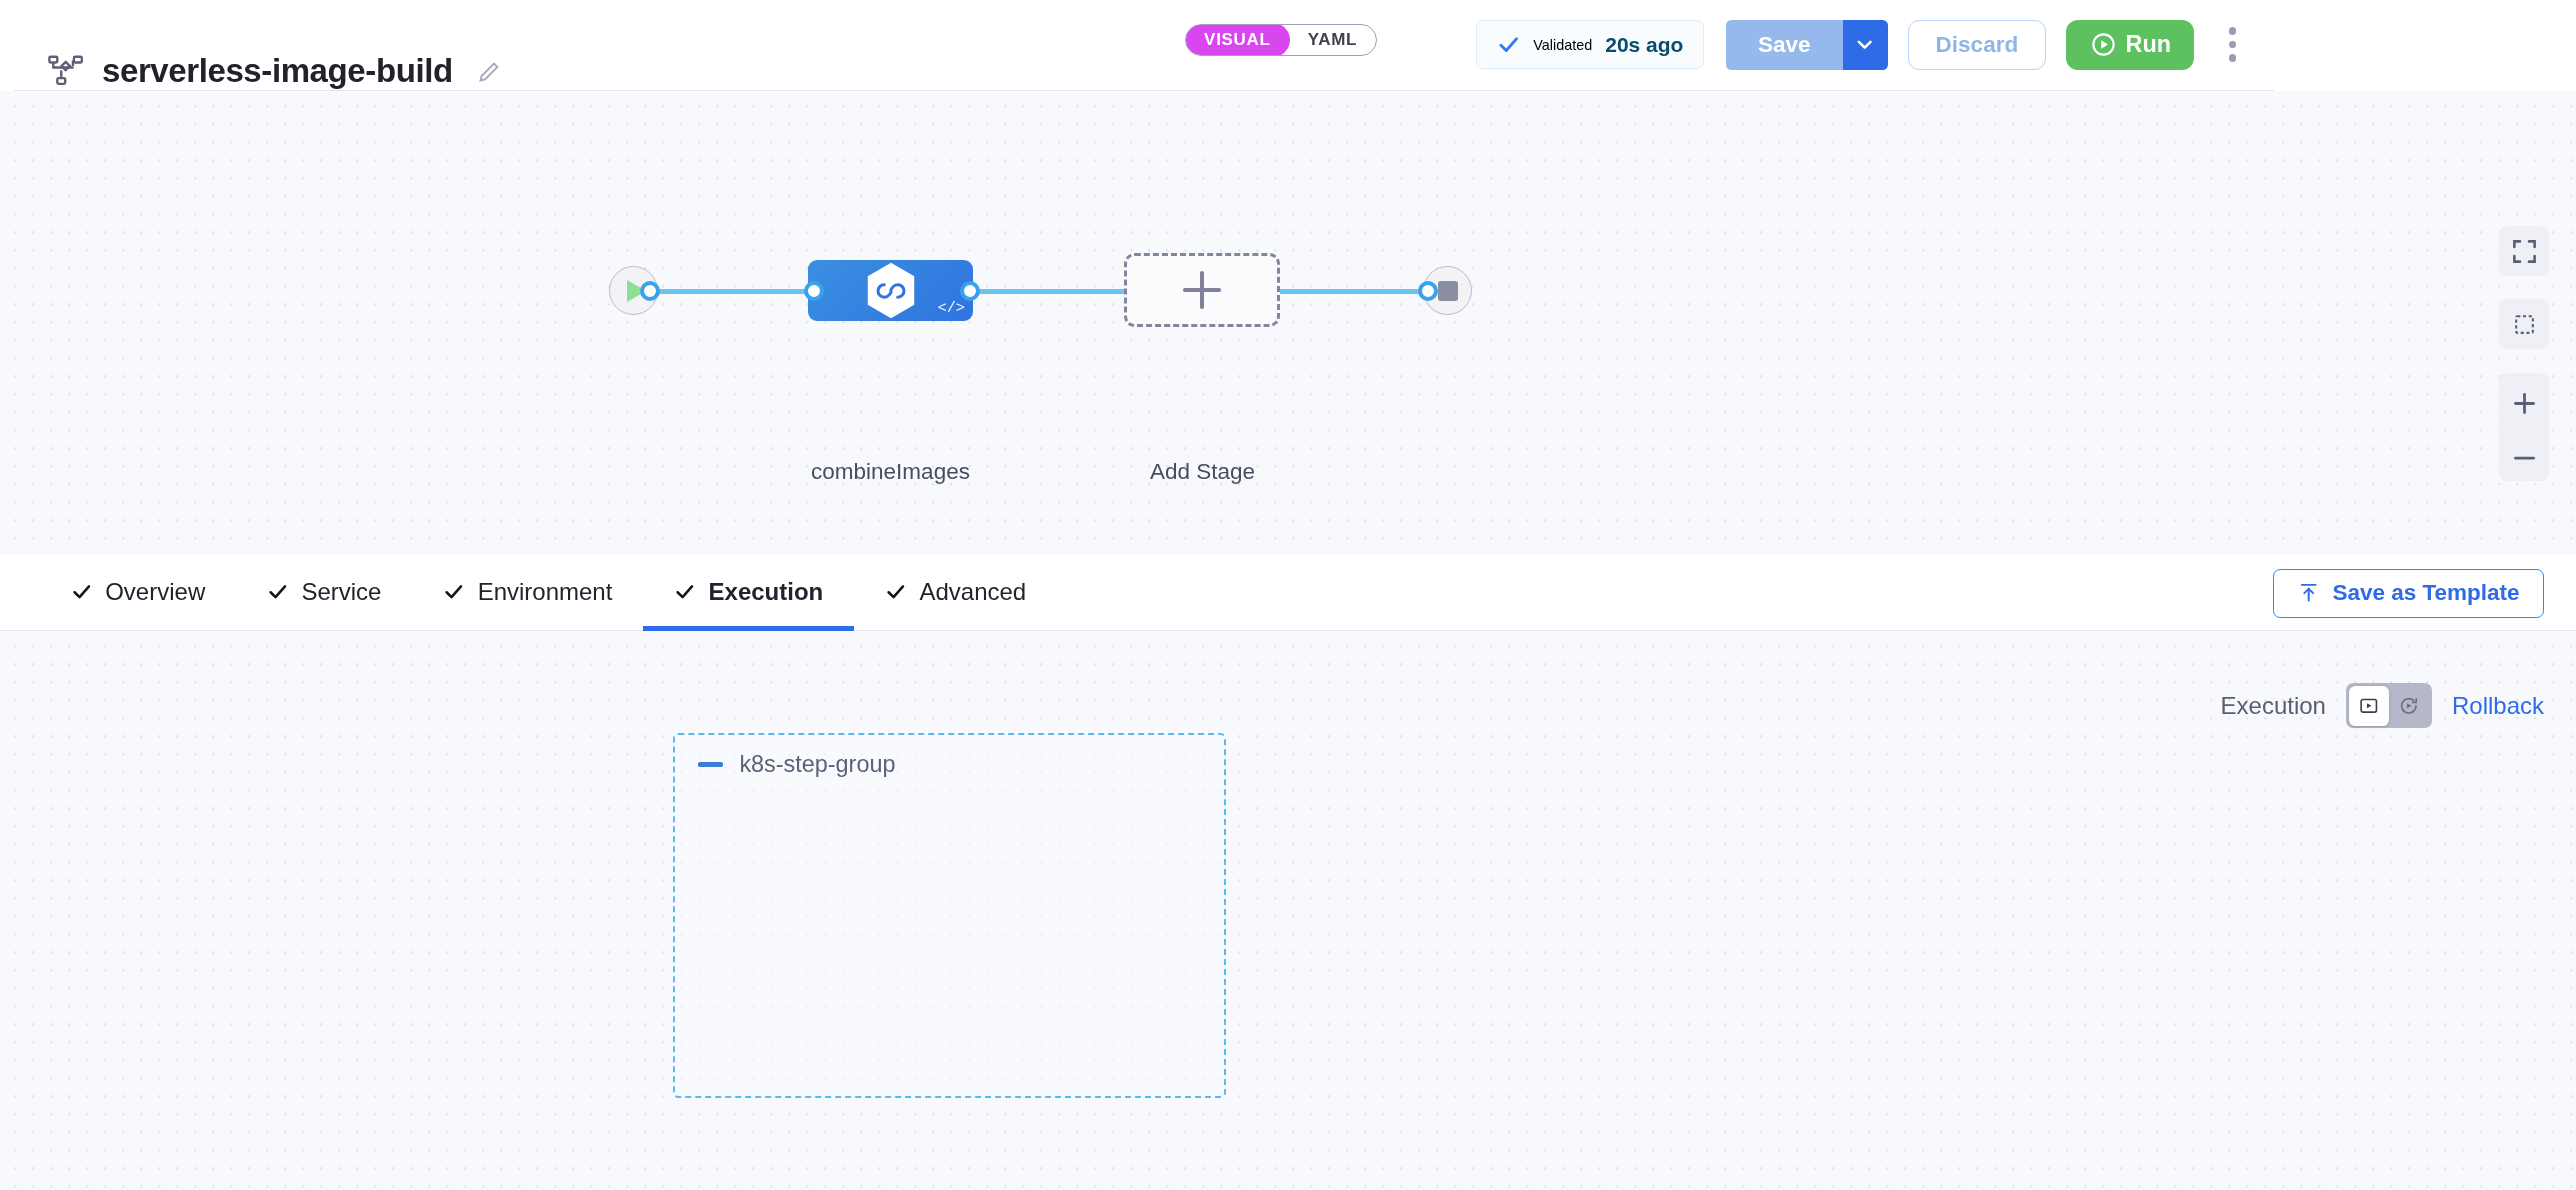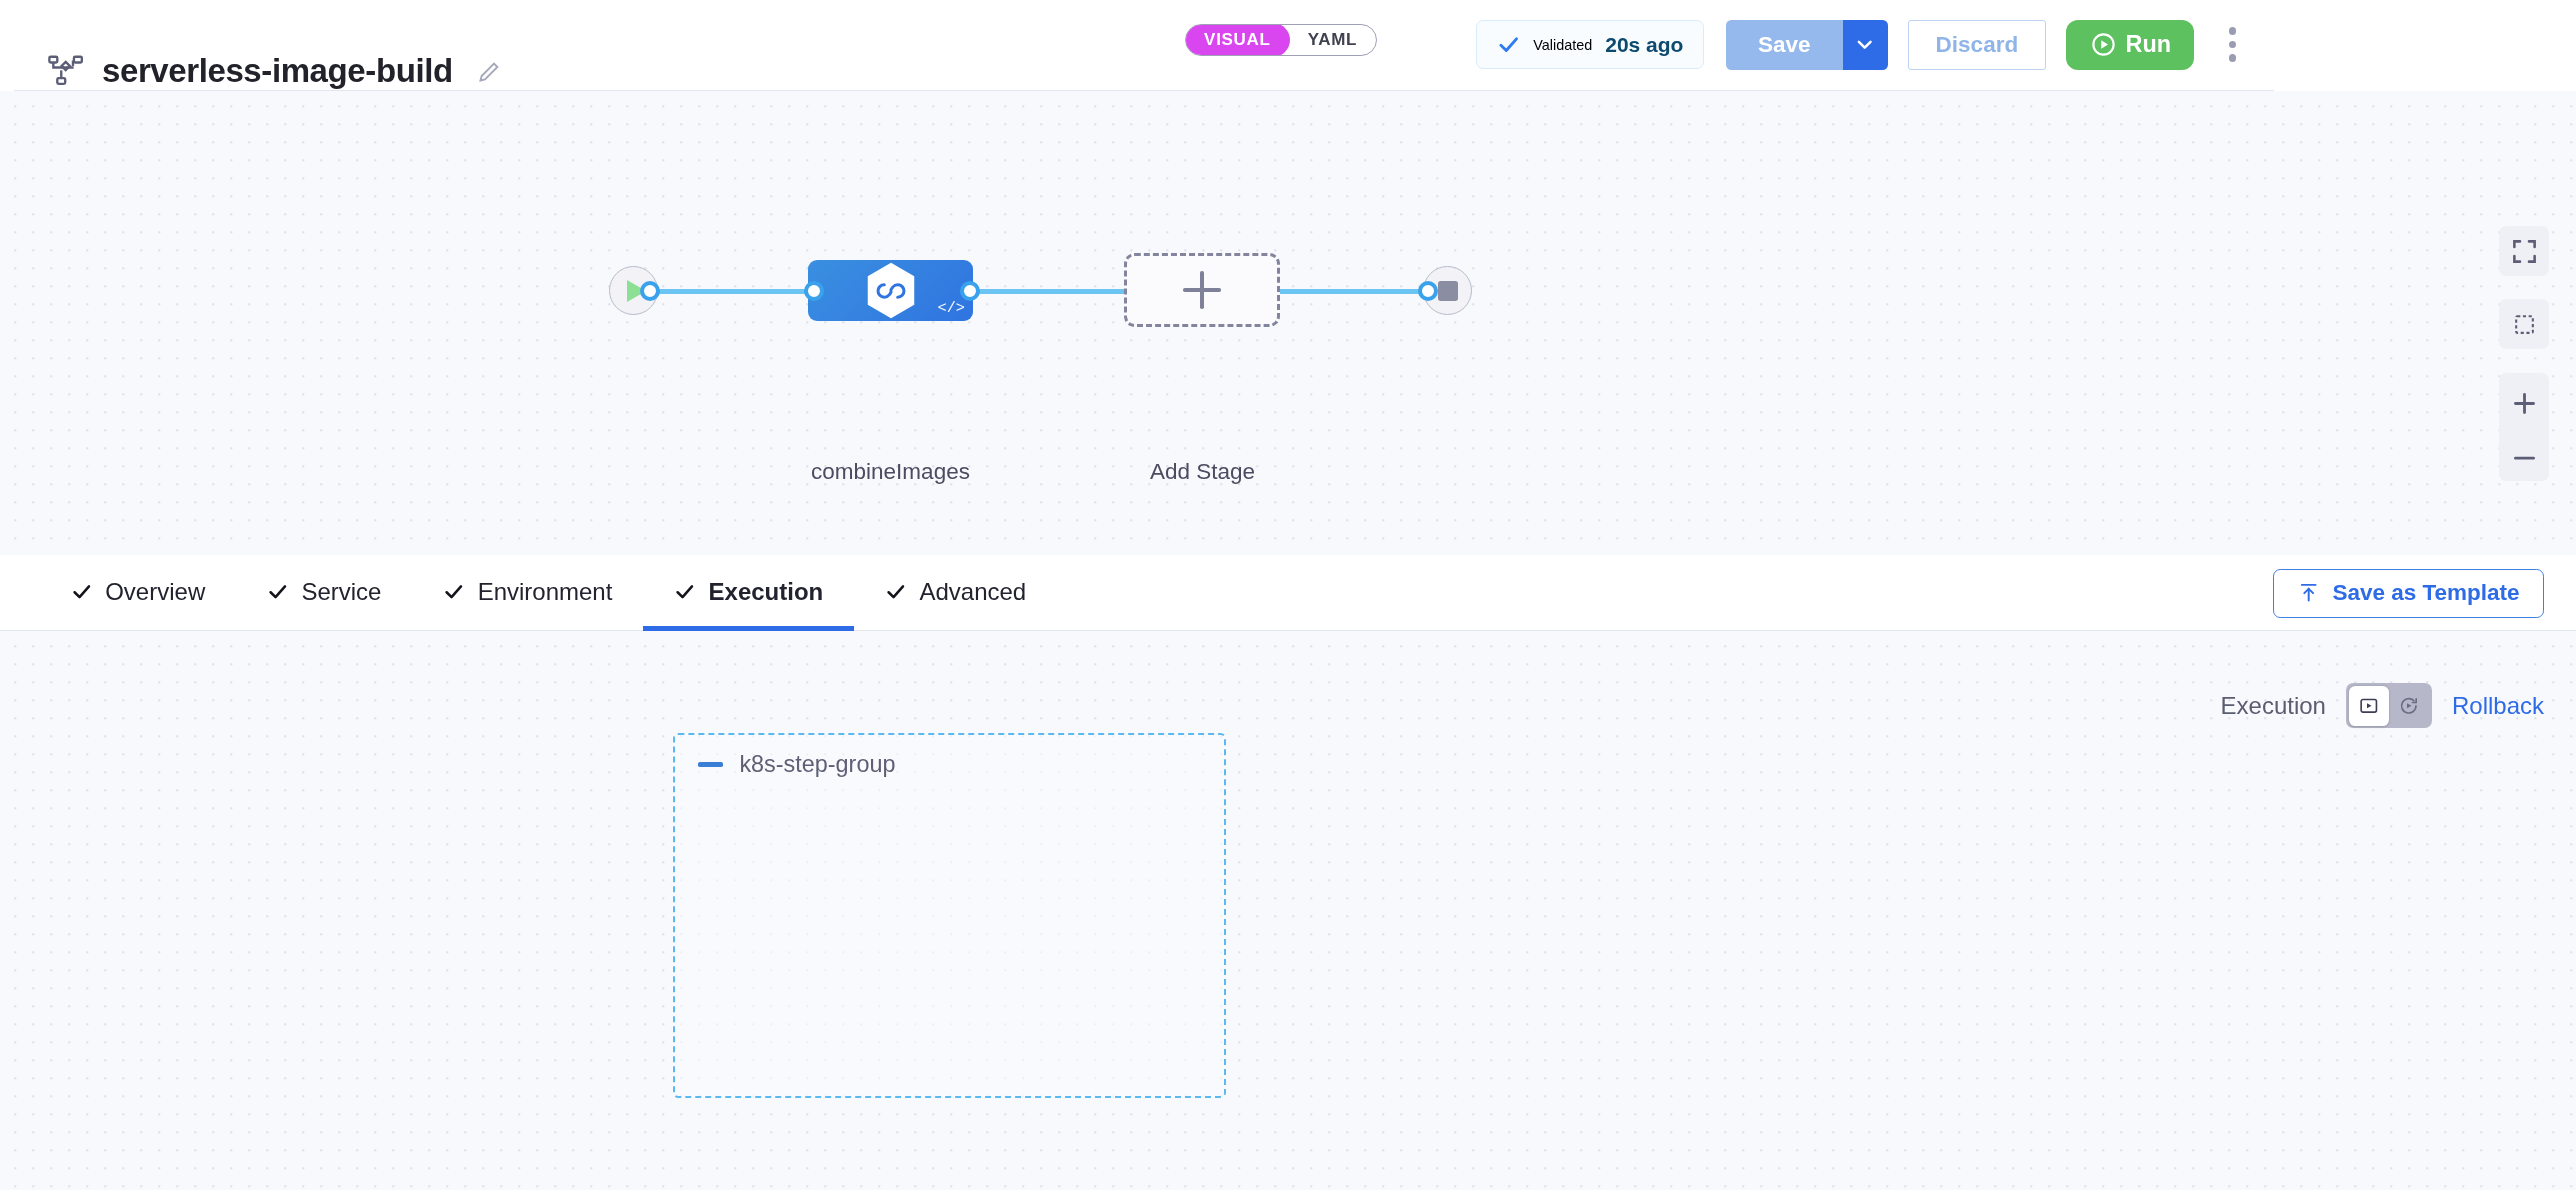--- a/index.html
+++ b/index.html
@@ -62,21 +62,21 @@
   .save-btn {
     background: #95b9ec; color: #ffffff; font-size: 22.5px; font-weight: 700;
     padding: 0 32px; display: flex; align-items: center; cursor: pointer;
     border: none;
   }
   .save-caret {
     background: #2e6be6; width: 45px; display: flex; align-items: center; justify-content: center;
     cursor: pointer;
   }
   .discard-btn {
-    height: 50px; border: 1.4px solid #bcd3f3; border-radius: 3px; background: #ffffff;
+    height: 50px; border: 1.4px solid #bcd3f3; border-radius: 11px; background: #ffffff;
     color: #8fb5e8; font-size: 22.5px; font-weight: 700; padding: 0 27px;
     display: flex; align-items: center; cursor: pointer; margin-right: 20px;
   }
   .run-btn {
     height: 50px; border-radius: 12px; background: #5cc15e; border: none;
     color: #ffffff; font-size: 23.4px; font-weight: 700; padding: 0 23.4px;
     display: flex; align-items: center; gap: 9px; cursor: pointer; margin-right: 18px;
   }
   .kebab {
     width: 40px; height: 54px; display: flex; flex-direction: column;

